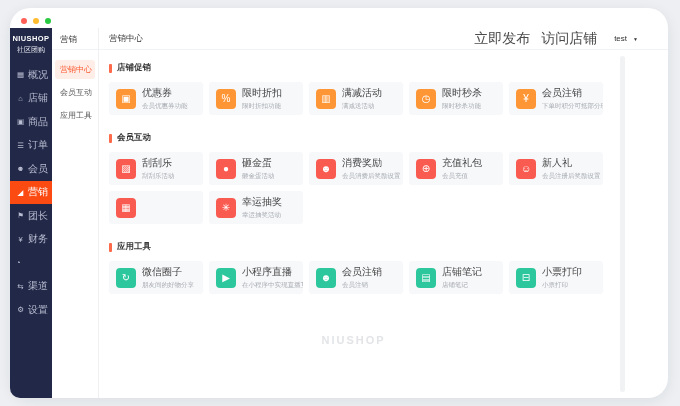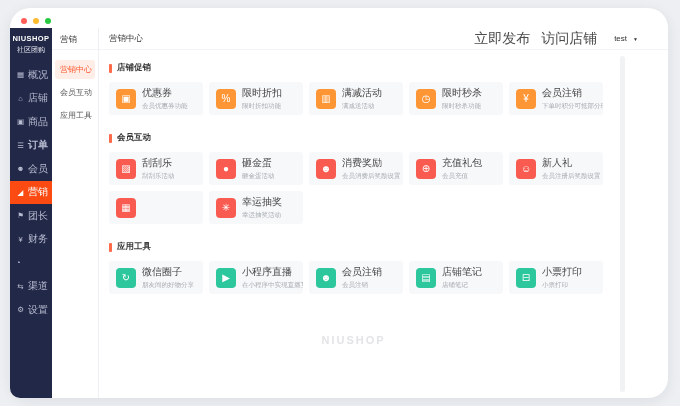--- a/index.html
+++ b/index.html
@@ -87,21 +87,21 @@
         <div class="side-item">
           <div class="side-ic" style="display: inline-block;">⌂</div>
           <div class="side-lb" style="display: inline-block;">店铺</div>
         </div>
         <div class="side-item">
           <div class="side-ic" style="display: inline-block;">▣</div>
           <div class="side-lb" style="display: inline-block;">商品</div>
         </div>
         <div class="side-item">
           <div class="side-ic" style="display: inline-block;">☰</div>
-          <div class="side-lb" style="display: inline-block; font-weight: bold;">订单</div>
+          <div class="side-lb" style="display: inline-block;">订单</div>
         </div>
         <div class="side-item">
           <div class="side-ic" style="display: inline-block;">☻</div>
           <div class="side-lb" style="display: inline-block;">会员</div>
         </div>
         <div class="side-item active">
           <div class="side-ic" style="display: inline-block;">◢</div>
           <div class="side-lb" style="display: inline-block;">营销</div>
         </div>
         <div class="side-item">

